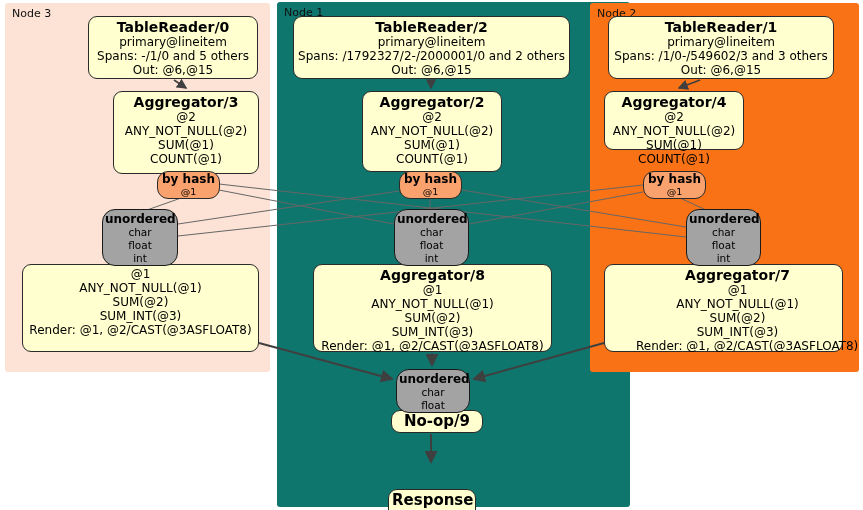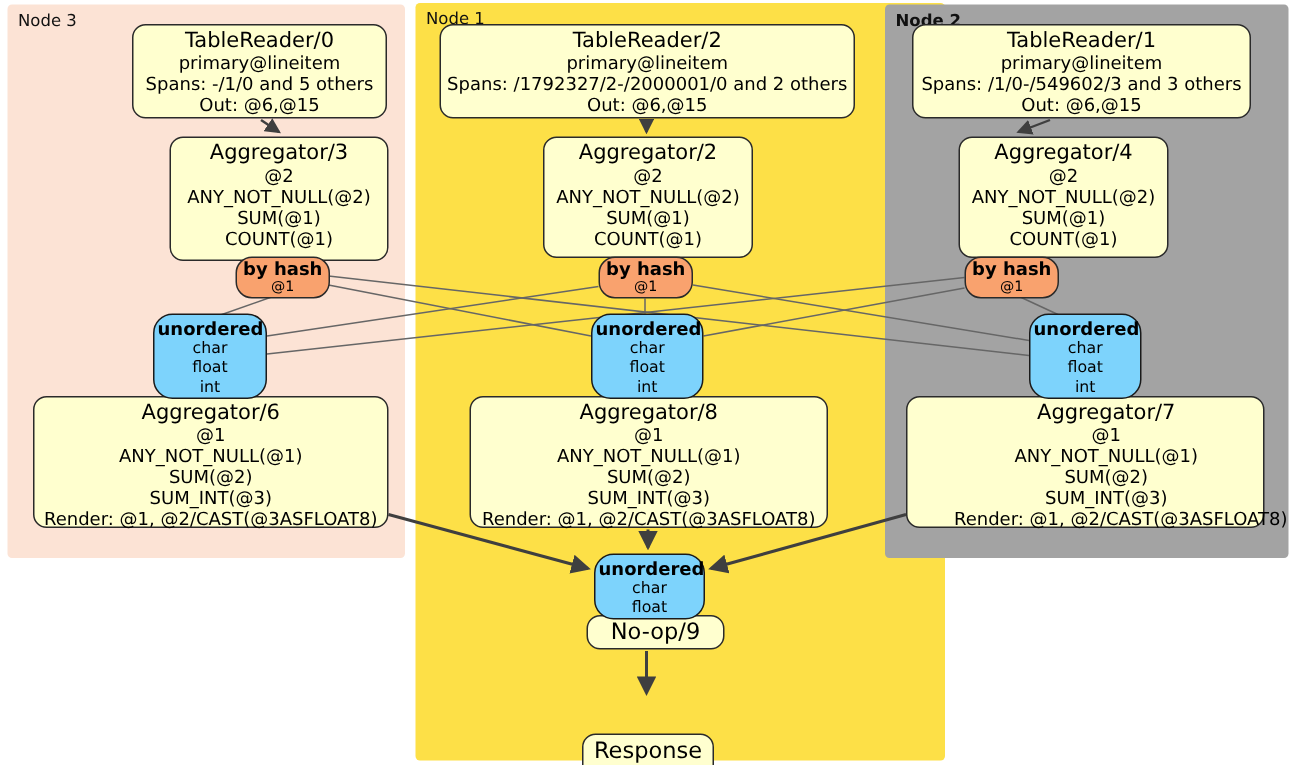--- a/index.html
+++ b/index.html
@@ -3,38 +3,38 @@
 <meta charset="utf-8">
 <style>
   html,body{margin:0;padding:0;background:#ffffff;}
   #canvas{
     position:relative;width:863px;height:510px;overflow:hidden;
     font-family:"DejaVu Sans","Liberation Sans",sans-serif;color:#000;
   }
   .region{position:absolute;border-radius:3px;}
   .region-label{position:absolute;top:4px;left:7px;font-size:11px;color:#111;}
   #region-node3{left:5px;top:3px;width:265px;height:369px;background:#fce3d5;}
-  #region-node1{left:277px;top:2px;width:353px;height:505px;background:#fde047;}
-  #region-node2{left:590px;top:3px;width:269px;height:369px;background:#a3a3a3;font-weight:bold;}
+  #region-node1{left:277px;top:2px;width:353px;height:505px;background:#0f766e;}
+  #region-node2{left:590px;top:3px;width:269px;height:369px;background:#f97316;}
   svg.edges{position:absolute;left:0;top:0;z-index:2;}
   .box{
     position:absolute;z-index:3;background:#ffffcf;border:1px solid #2a2a2a;
     border-radius:9px;text-align:center;padding:2px 3px;box-sizing:border-box;
     white-space:nowrap;
   }
-  .box .title{font-weight:normal;font-size:14px;line-height:16px;}
+  .box .title{font-weight:bold;font-size:14px;line-height:16px;}
   .box .line{font-size:12px;line-height:14px;}
   .router{
     position:absolute;z-index:4;background:#f9a26e;border:1px solid #2a2a2a;
     border-radius:11px;text-align:center;padding:1px 2px;box-sizing:border-box;white-space:nowrap;
   }
   .router .title{font-weight:bold;font-size:12px;line-height:13px;}
   .router .key{font-size:9.5px;line-height:11px;}
   .sync{
-    position:absolute;z-index:4;background:#7dd3fc;border:1px solid #1a1a1a;
+    position:absolute;z-index:4;background:#a3a3a3;border:1px solid #1a1a1a;
     border-radius:13px;text-align:center;padding:2px 2px;box-sizing:border-box;white-space:nowrap;
   }
   .sync .title{font-weight:bold;font-size:12px;line-height:14px;}
   .sync .line{font-size:10.5px;line-height:13px;}
   .simple .title{font-size:15px;line-height:17px;}
 </style>
 </head>
 <body>
 
 <div id="canvas">
@@ -104,21 +104,21 @@
     <div class="line">SUM(@1)</div>
     <div class="line">COUNT(@1)</div>
   </div>
   <div class="box" style="left:362px;top:91px;width:140px;height:81px;">
     <div class="title">Aggregator/2</div>
     <div class="line">@2</div>
     <div class="line">ANY_NOT_NULL(@2)</div>
     <div class="line">SUM(@1)</div>
     <div class="line">COUNT(@1)</div>
   </div>
-  <div class="box" style="left:604px;top:91px;width:140px;height:81px;margin-left:35px;">
+  <div class="box" style="left:604px;top:91px;width:140px;height:59px;">
     <div class="title">Aggregator/4</div>
     <div class="line">@2</div>
     <div class="line">ANY_NOT_NULL(@2)</div>
     <div class="line">SUM(@1)</div>
     <div class="line">COUNT(@1)</div>
   </div>
 
   <div class="router" style="left:157px;top:171px;width:63px;height:28px;">
     <div class="title">by hash</div>
     <div class="key">@1</div>
@@ -145,21 +145,20 @@
     <div class="line">int</div>
   </div>
   <div class="sync" style="left:686px;top:209px;width:75px;height:57px;">
     <div class="title">unordered</div>
     <div class="line">char</div>
     <div class="line">float</div>
     <div class="line">int</div>
   </div>
 
   <div class="box" style="left:22px;top:264px;width:237px;height:88px;">
-    <div class="title">Aggregator/6</div>
     <div class="line">@1</div>
     <div class="line">ANY_NOT_NULL(@1)</div>
     <div class="line">SUM(@2)</div>
     <div class="line">SUM_INT(@3)</div>
     <div class="line">Render: @1, @2/CAST(@3ASFLOAT8)</div>
   </div>
   <div class="box" style="left:313px;top:264px;width:239px;height:88px;">
     <div class="title">Aggregator/8</div>
     <div class="line">@1</div>
     <div class="line">ANY_NOT_NULL(@1)</div>

